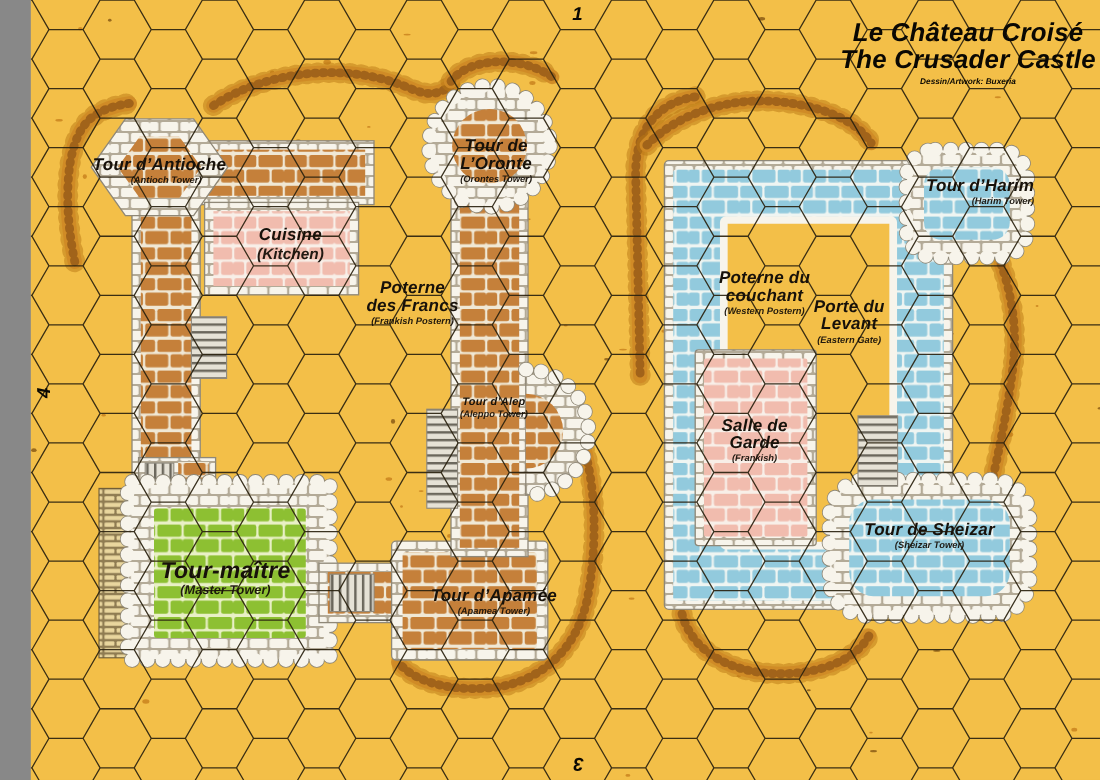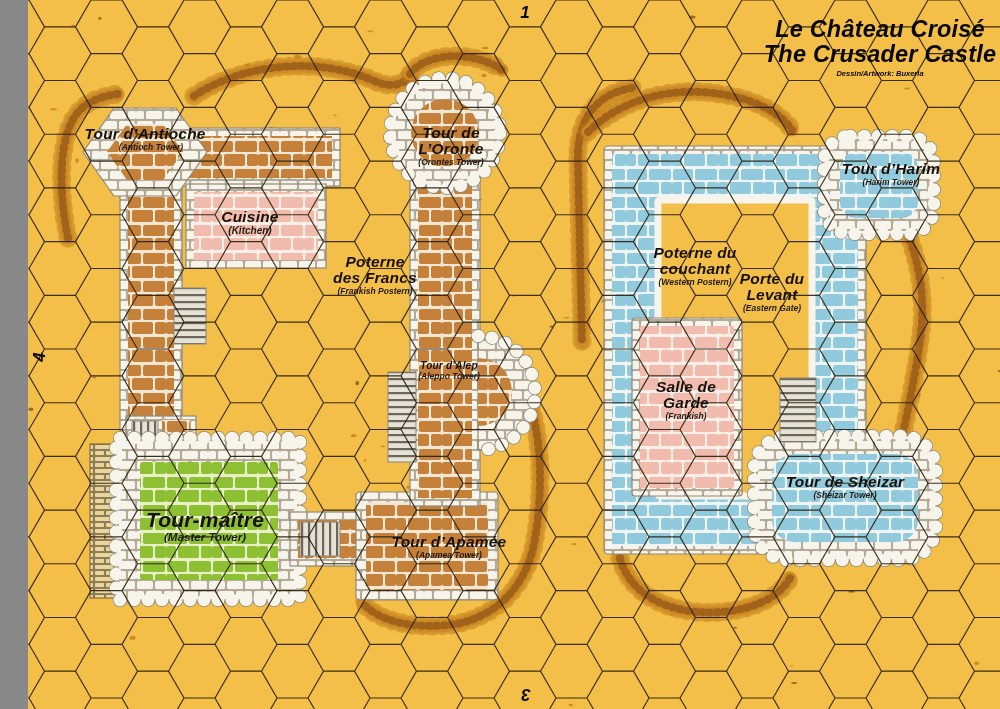--- a/index.html
+++ b/index.html
@@ -279,28 +279,28 @@
     <path id="hexgrid" class="hexgrid" d="M-45.5 -26.846787517317598L-30 -53.693575034635195L1 -53.693575034635195L16.5 -26.846787517317598L1 0L-30 0ZM-45.5 26.846787517317598L-30 0L1 0L16.5 26.846787517317598L1 53.693575034635195L-30 53.693575034635195ZM-45.5 80.5403625519528L-30 53.6935750346352L1 53.6935750346352L16.5 80.5403625519528L1 107.38715006927039L-30 107.38715006927039ZM-45.5 134.23393758658798L-30 107.38715006927039L1 107.38715006927039L16.5 134.23393758658798L1 161.0807251039056L-30 161.0807251039056ZM-45.5 187.9275126212232L-30 161.0807251039056L1 161.0807251039056L16.5 187.9275126212232L1 214.7743001385408L-30 214.7743001385408ZM-45.5 241.6210876558584L-30 214.77430013854078L1 214.77430013854078L16.5 241.6210876558584L1 268.46787517317597L-30 268.46787517317597ZM-45.5 295.31466269049355L-30 268.46787517317597L1 268.46787517317597L16.5 295.31466269049355L1 322.16145020781113L-30 322.16145020781113ZM-45.5 349.00823772512877L-30 322.1614502078112L1 322.1614502078112L16.5 349.00823772512877L1 375.85502524244635L-30 375.85502524244635ZM-45.5 402.7018127597639L-30 375.85502524244635L1 375.85502524244635L16.5 402.7018127597639L1 429.5486002770815L-30 429.5486002770815ZM-45.5 456.39538779439914L-30 429.54860027708156L1 429.54860027708156L16.5 456.39538779439914L1 483.2421753117167L-30 483.2421753117167ZM-45.5 510.08896282903436L-30 483.2421753117168L1 483.2421753117168L16.5 510.08896282903436L1 536.9357503463519L-30 536.9357503463519ZM-45.5 563.7825378636695L-30 536.9357503463519L1 536.9357503463519L16.5 563.7825378636695L1 590.6293253809871L-30 590.6293253809871ZM-45.5 617.4761128983047L-30 590.6293253809871L1 590.6293253809871L16.5 617.4761128983047L1 644.3229004156223L-30 644.3229004156223ZM-45.5 671.16968793294L-30 644.3229004156224L1 644.3229004156224L16.5 671.16968793294L1 698.0164754502575L-30 698.0164754502575ZM-45.5 724.8632629675751L-30 698.0164754502575L1 698.0164754502575L16.5 724.8632629675751L1 751.7100504848927L-30 751.7100504848927ZM-45.5 778.5568380022103L-30 751.7100504848927L1 751.7100504848927L16.5 778.5568380022103L1 805.4036255195278L-30 805.4036255195278ZM1 -53.693575034635195L16.5 -80.5403625519528L47.5 -80.5403625519528L63 -53.693575034635195L47.5 -26.846787517317598L16.5 -26.846787517317598ZM1 0L16.5 -26.846787517317598L47.5 -26.846787517317598L63 0L47.5 26.846787517317598L16.5 26.846787517317598ZM1 53.693575034635195L16.5 26.846787517317598L47.5 26.846787517317598L63 53.693575034635195L47.5 80.5403625519528L16.5 80.5403625519528ZM1 107.38715006927039L16.5 80.5403625519528L47.5 80.5403625519528L63 107.38715006927039L47.5 134.23393758658798L16.5 134.23393758658798ZM1 161.0807251039056L16.5 134.23393758658798L47.5 134.23393758658798L63 161.0807251039056L47.5 187.9275126212232L16.5 187.9275126212232ZM1 214.77430013854078L16.5 187.92751262122317L47.5 187.92751262122317L63 214.77430013854078L47.5 241.6210876558584L16.5 241.6210876558584ZM1 268.46787517317597L16.5 241.62108765585836L47.5 241.62108765585836L63 268.46787517317597L47.5 295.31466269049355L16.5 295.31466269049355ZM1 322.1614502078112L16.5 295.3146626904936L47.5 295.3146626904936L63 322.1614502078112L47.5 349.00823772512877L16.5 349.00823772512877ZM1 375.85502524244635L16.5 349.00823772512877L47.5 349.00823772512877L63 375.85502524244635L47.5 402.7018127597639L16.5 402.7018127597639ZM1 429.54860027708156L16.5 402.701812759764L47.5 402.701812759764L63 429.54860027708156L47.5 456.39538779439914L16.5 456.39538779439914ZM1 483.2421753117168L16.5 456.3953877943992L47.5 456.3953877943992L63 483.2421753117168L47.5 510.08896282903436L16.5 510.08896282903436ZM1 536.9357503463519L16.5 510.08896282903436L47.5 510.08896282903436L63 536.9357503463519L47.5 563.7825378636695L16.5 563.7825378636695ZM1 590.6293253809871L16.5 563.7825378636695L47.5 563.7825378636695L63 590.6293253809871L47.5 617.4761128983047L16.5 617.4761128983047ZM1 644.3229004156224L16.5 617.4761128983048L47.5 617.4761128983048L63 644.3229004156224L47.5 671.16968793294L16.5 671.16968793294ZM1 698.0164754502575L16.5 671.16968793294L47.5 671.16968793294L63 698.0164754502575L47.5 724.8632629675751L16.5 724.8632629675751ZM1 751.7100504848927L16.5 724.8632629675751L47.5 724.8632629675751L63 751.7100504848927L47.5 778.5568380022103L16.5 778.5568380022103ZM47.5 -26.846787517317598L63 -53.693575034635195L94 -53.693575034635195L109.5 -26.846787517317598L94 0L63 0ZM47.5 26.846787517317598L63 0L94 0L109.5 26.846787517317598L94 53.693575034635195L63 53.693575034635195ZM47.5 80.5403625519528L63 53.6935750346352L94 53.6935750346352L109.5 80.5403625519528L94 107.38715006927039L63 107.38715006927039ZM47.5 134.23393758658798L63 107.38715006927039L94 107.38715006927039L109.5 134.23393758658798L94 161.0807251039056L63 161.0807251039056ZM47.5 187.9275126212232L63 161.0807251039056L94 161.0807251039056L109.5 187.9275126212232L94 214.7743001385408L63 214.7743001385408ZM47.5 241.6210876558584L63 214.77430013854078L94 214.77430013854078L109.5 241.6210876558584L94 268.46787517317597L63 268.46787517317597ZM47.5 295.31466269049355L63 268.46787517317597L94 268.46787517317597L109.5 295.31466269049355L94 322.16145020781113L63 322.16145020781113ZM47.5 349.00823772512877L63 322.1614502078112L94 322.1614502078112L109.5 349.00823772512877L94 375.85502524244635L63 375.85502524244635ZM47.5 402.7018127597639L63 375.85502524244635L94 375.85502524244635L109.5 402.7018127597639L94 429.5486002770815L63 429.5486002770815ZM47.5 456.39538779439914L63 429.54860027708156L94 429.54860027708156L109.5 456.39538779439914L94 483.2421753117167L63 483.2421753117167ZM47.5 510.08896282903436L63 483.2421753117168L94 483.2421753117168L109.5 510.08896282903436L94 536.9357503463519L63 536.9357503463519ZM47.5 563.7825378636695L63 536.9357503463519L94 536.9357503463519L109.5 563.7825378636695L94 590.6293253809871L63 590.6293253809871ZM47.5 617.4761128983047L63 590.6293253809871L94 590.6293253809871L109.5 617.4761128983047L94 644.3229004156223L63 644.3229004156223ZM47.5 671.16968793294L63 644.3229004156224L94 644.3229004156224L109.5 671.16968793294L94 698.0164754502575L63 698.0164754502575ZM47.5 724.8632629675751L63 698.0164754502575L94 698.0164754502575L109.5 724.8632629675751L94 751.7100504848927L63 751.7100504848927ZM47.5 778.5568380022103L63 751.7100504848927L94 751.7100504848927L109.5 778.5568380022103L94 805.4036255195278L63 805.4036255195278ZM94 -53.693575034635195L109.5 -80.5403625519528L140.5 -80.5403625519528L156 -53.693575034635195L140.5 -26.846787517317598L109.5 -26.846787517317598ZM94 0L109.5 -26.846787517317598L140.5 -26.846787517317598L156 0L140.5 26.846787517317598L109.5 26.846787517317598ZM94 53.693575034635195L109.5 26.846787517317598L140.5 26.846787517317598L156 53.693575034635195L140.5 80.5403625519528L109.5 80.5403625519528ZM94 107.38715006927039L109.5 80.5403625519528L140.5 80.5403625519528L156 107.38715006927039L140.5 134.23393758658798L109.5 134.23393758658798ZM94 161.0807251039056L109.5 134.23393758658798L140.5 134.23393758658798L156 161.0807251039056L140.5 187.9275126212232L109.5 187.9275126212232ZM94 214.77430013854078L109.5 187.92751262122317L140.5 187.92751262122317L156 214.77430013854078L140.5 241.6210876558584L109.5 241.6210876558584ZM94 268.46787517317597L109.5 241.62108765585836L140.5 241.62108765585836L156 268.46787517317597L140.5 295.31466269049355L109.5 295.31466269049355ZM94 322.1614502078112L109.5 295.3146626904936L140.5 295.3146626904936L156 322.1614502078112L140.5 349.00823772512877L109.5 349.00823772512877ZM94 375.85502524244635L109.5 349.00823772512877L140.5 349.00823772512877L156 375.85502524244635L140.5 402.7018127597639L109.5 402.7018127597639ZM94 429.54860027708156L109.5 402.701812759764L140.5 402.701812759764L156 429.54860027708156L140.5 456.39538779439914L109.5 456.39538779439914ZM94 483.2421753117168L109.5 456.3953877943992L140.5 456.3953877943992L156 483.2421753117168L140.5 510.08896282903436L109.5 510.08896282903436ZM94 536.9357503463519L109.5 510.08896282903436L140.5 510.08896282903436L156 536.9357503463519L140.5 563.7825378636695L109.5 563.7825378636695ZM94 590.6293253809871L109.5 563.7825378636695L140.5 563.7825378636695L156 590.6293253809871L140.5 617.4761128983047L109.5 617.4761128983047ZM94 644.3229004156224L109.5 617.4761128983048L140.5 617.4761128983048L156 644.3229004156224L140.5 671.16968793294L109.5 671.16968793294ZM94 698.0164754502575L109.5 671.16968793294L140.5 671.16968793294L156 698.0164754502575L140.5 724.8632629675751L109.5 724.8632629675751ZM94 751.7100504848927L109.5 724.8632629675751L140.5 724.8632629675751L156 751.7100504848927L140.5 778.5568380022103L109.5 778.5568380022103ZM140.5 -26.846787517317598L156 -53.693575034635195L187 -53.693575034635195L202.5 -26.846787517317598L187 0L156 0ZM140.5 26.846787517317598L156 0L187 0L202.5 26.846787517317598L187 53.693575034635195L156 53.693575034635195ZM140.5 80.5403625519528L156 53.6935750346352L187 53.6935750346352L202.5 80.5403625519528L187 107.38715006927039L156 107.38715006927039ZM140.5 134.23393758658798L156 107.38715006927039L187 107.38715006927039L202.5 134.23393758658798L187 161.0807251039056L156 161.0807251039056ZM140.5 187.9275126212232L156 161.0807251039056L187 161.0807251039056L202.5 187.9275126212232L187 214.7743001385408L156 214.7743001385408ZM140.5 241.6210876558584L156 214.77430013854078L187 214.77430013854078L202.5 241.6210876558584L187 268.46787517317597L156 268.46787517317597ZM140.5 295.31466269049355L156 268.46787517317597L187 268.46787517317597L202.5 295.31466269049355L187 322.16145020781113L156 322.16145020781113ZM140.5 349.00823772512877L156 322.1614502078112L187 322.1614502078112L202.5 349.00823772512877L187 375.85502524244635L156 375.85502524244635ZM140.5 402.7018127597639L156 375.85502524244635L187 375.85502524244635L202.5 402.7018127597639L187 429.5486002770815L156 429.5486002770815ZM140.5 456.39538779439914L156 429.54860027708156L187 429.54860027708156L202.5 456.39538779439914L187 483.2421753117167L156 483.2421753117167ZM140.5 510.08896282903436L156 483.2421753117168L187 483.2421753117168L202.5 510.08896282903436L187 536.9357503463519L156 536.9357503463519ZM140.5 563.7825378636695L156 536.9357503463519L187 536.9357503463519L202.5 563.7825378636695L187 590.6293253809871L156 590.6293253809871ZM140.5 617.4761128983047L156 590.6293253809871L187 590.6293253809871L202.5 617.4761128983047L187 644.3229004156223L156 644.3229004156223ZM140.5 671.16968793294L156 644.3229004156224L187 644.3229004156224L202.5 671.16968793294L187 698.0164754502575L156 698.0164754502575ZM140.5 724.8632629675751L156 698.0164754502575L187 698.0164754502575L202.5 724.8632629675751L187 751.7100504848927L156 751.7100504848927ZM140.5 778.5568380022103L156 751.7100504848927L187 751.7100504848927L202.5 778.5568380022103L187 805.4036255195278L156 805.4036255195278ZM187 -53.693575034635195L202.5 -80.5403625519528L233.5 -80.5403625519528L249 -53.693575034635195L233.5 -26.846787517317598L202.5 -26.846787517317598ZM187 0L202.5 -26.846787517317598L233.5 -26.846787517317598L249 0L233.5 26.846787517317598L202.5 26.846787517317598ZM187 53.693575034635195L202.5 26.846787517317598L233.5 26.846787517317598L249 53.693575034635195L233.5 80.5403625519528L202.5 80.5403625519528ZM187 107.38715006927039L202.5 80.5403625519528L233.5 80.5403625519528L249 107.38715006927039L233.5 134.23393758658798L202.5 134.23393758658798ZM187 161.0807251039056L202.5 134.23393758658798L233.5 134.23393758658798L249 161.0807251039056L233.5 187.9275126212232L202.5 187.9275126212232ZM187 214.77430013854078L202.5 187.92751262122317L233.5 187.92751262122317L249 214.77430013854078L233.5 241.6210876558584L202.5 241.6210876558584ZM187 268.46787517317597L202.5 241.62108765585836L233.5 241.62108765585836L249 268.46787517317597L233.5 295.31466269049355L202.5 295.31466269049355ZM187 322.1614502078112L202.5 295.3146626904936L233.5 295.3146626904936L249 322.1614502078112L233.5 349.00823772512877L202.5 349.00823772512877ZM187 375.85502524244635L202.5 349.00823772512877L233.5 349.00823772512877L249 375.85502524244635L233.5 402.7018127597639L202.5 402.7018127597639ZM187 429.54860027708156L202.5 402.701812759764L233.5 402.701812759764L249 429.54860027708156L233.5 456.39538779439914L202.5 456.39538779439914ZM187 483.2421753117168L202.5 456.3953877943992L233.5 456.3953877943992L249 483.2421753117168L233.5 510.08896282903436L202.5 510.08896282903436ZM187 536.9357503463519L202.5 510.08896282903436L233.5 510.08896282903436L249 536.9357503463519L233.5 563.7825378636695L202.5 563.7825378636695ZM187 590.6293253809871L202.5 563.7825378636695L233.5 563.7825378636695L249 590.6293253809871L233.5 617.4761128983047L202.5 617.4761128983047ZM187 644.3229004156224L202.5 617.4761128983048L233.5 617.4761128983048L249 644.3229004156224L233.5 671.16968793294L202.5 671.16968793294ZM187 698.0164754502575L202.5 671.16968793294L233.5 671.16968793294L249 698.0164754502575L233.5 724.8632629675751L202.5 724.8632629675751ZM187 751.7100504848927L202.5 724.8632629675751L233.5 724.8632629675751L249 751.7100504848927L233.5 778.5568380022103L202.5 778.5568380022103ZM233.5 -26.846787517317598L249 -53.693575034635195L280 -53.693575034635195L295.5 -26.846787517317598L280 0L249 0ZM233.5 26.846787517317598L249 0L280 0L295.5 26.846787517317598L280 53.693575034635195L249 53.693575034635195ZM233.5 80.5403625519528L249 53.6935750346352L280 53.6935750346352L295.5 80.5403625519528L280 107.38715006927039L249 107.38715006927039ZM233.5 134.23393758658798L249 107.38715006927039L280 107.38715006927039L295.5 134.23393758658798L280 161.0807251039056L249 161.0807251039056ZM233.5 187.9275126212232L249 161.0807251039056L280 161.0807251039056L295.5 187.9275126212232L280 214.7743001385408L249 214.7743001385408ZM233.5 241.6210876558584L249 214.77430013854078L280 214.77430013854078L295.5 241.6210876558584L280 268.46787517317597L249 268.46787517317597ZM233.5 295.31466269049355L249 268.46787517317597L280 268.46787517317597L295.5 295.31466269049355L280 322.16145020781113L249 322.16145020781113ZM233.5 349.00823772512877L249 322.1614502078112L280 322.1614502078112L295.5 349.00823772512877L280 375.85502524244635L249 375.85502524244635ZM233.5 402.7018127597639L249 375.85502524244635L280 375.85502524244635L295.5 402.7018127597639L280 429.5486002770815L249 429.5486002770815ZM233.5 456.39538779439914L249 429.54860027708156L280 429.54860027708156L295.5 456.39538779439914L280 483.2421753117167L249 483.2421753117167ZM233.5 510.08896282903436L249 483.2421753117168L280 483.2421753117168L295.5 510.08896282903436L280 536.9357503463519L249 536.9357503463519ZM233.5 563.7825378636695L249 536.9357503463519L280 536.9357503463519L295.5 563.7825378636695L280 590.6293253809871L249 590.6293253809871ZM233.5 617.4761128983047L249 590.6293253809871L280 590.6293253809871L295.5 617.4761128983047L280 644.3229004156223L249 644.3229004156223ZM233.5 671.16968793294L249 644.3229004156224L280 644.3229004156224L295.5 671.16968793294L280 698.0164754502575L249 698.0164754502575ZM233.5 724.8632629675751L249 698.0164754502575L280 698.0164754502575L295.5 724.8632629675751L280 751.7100504848927L249 751.7100504848927ZM233.5 778.5568380022103L249 751.7100504848927L280 751.7100504848927L295.5 778.5568380022103L280 805.4036255195278L249 805.4036255195278ZM280 -53.693575034635195L295.5 -80.5403625519528L326.5 -80.5403625519528L342 -53.693575034635195L326.5 -26.846787517317598L295.5 -26.846787517317598ZM280 0L295.5 -26.846787517317598L326.5 -26.846787517317598L342 0L326.5 26.846787517317598L295.5 26.846787517317598ZM280 53.693575034635195L295.5 26.846787517317598L326.5 26.846787517317598L342 53.693575034635195L326.5 80.5403625519528L295.5 80.5403625519528ZM280 107.38715006927039L295.5 80.5403625519528L326.5 80.5403625519528L342 107.38715006927039L326.5 134.23393758658798L295.5 134.23393758658798ZM280 161.0807251039056L295.5 134.23393758658798L326.5 134.23393758658798L342 161.0807251039056L326.5 187.9275126212232L295.5 187.9275126212232ZM280 214.77430013854078L295.5 187.92751262122317L326.5 187.92751262122317L342 214.77430013854078L326.5 241.6210876558584L295.5 241.6210876558584ZM280 268.46787517317597L295.5 241.62108765585836L326.5 241.62108765585836L342 268.46787517317597L326.5 295.31466269049355L295.5 295.31466269049355ZM280 322.1614502078112L295.5 295.3146626904936L326.5 295.3146626904936L342 322.1614502078112L326.5 349.00823772512877L295.5 349.00823772512877ZM280 375.85502524244635L295.5 349.00823772512877L326.5 349.00823772512877L342 375.85502524244635L326.5 402.7018127597639L295.5 402.7018127597639ZM280 429.54860027708156L295.5 402.701812759764L326.5 402.701812759764L342 429.54860027708156L326.5 456.39538779439914L295.5 456.39538779439914ZM280 483.2421753117168L295.5 456.3953877943992L326.5 456.3953877943992L342 483.2421753117168L326.5 510.08896282903436L295.5 510.08896282903436ZM280 536.9357503463519L295.5 510.08896282903436L326.5 510.08896282903436L342 536.9357503463519L326.5 563.7825378636695L295.5 563.7825378636695ZM280 590.6293253809871L295.5 563.7825378636695L326.5 563.7825378636695L342 590.6293253809871L326.5 617.4761128983047L295.5 617.4761128983047ZM280 644.3229004156224L295.5 617.4761128983048L326.5 617.4761128983048L342 644.3229004156224L326.5 671.16968793294L295.5 671.16968793294ZM280 698.0164754502575L295.5 671.16968793294L326.5 671.16968793294L342 698.0164754502575L326.5 724.8632629675751L295.5 724.8632629675751ZM280 751.7100504848927L295.5 724.8632629675751L326.5 724.8632629675751L342 751.7100504848927L326.5 778.5568380022103L295.5 778.5568380022103ZM326.5 -26.846787517317598L342 -53.693575034635195L373 -53.693575034635195L388.5 -26.846787517317598L373 0L342 0ZM326.5 26.846787517317598L342 0L373 0L388.5 26.846787517317598L373 53.693575034635195L342 53.693575034635195ZM326.5 80.5403625519528L342 53.6935750346352L373 53.6935750346352L388.5 80.5403625519528L373 107.38715006927039L342 107.38715006927039ZM326.5 134.23393758658798L342 107.38715006927039L373 107.38715006927039L388.5 134.23393758658798L373 161.0807251039056L342 161.0807251039056ZM326.5 187.9275126212232L342 161.0807251039056L373 161.0807251039056L388.5 187.9275126212232L373 214.7743001385408L342 214.7743001385408ZM326.5 241.6210876558584L342 214.77430013854078L373 214.77430013854078L388.5 241.6210876558584L373 268.46787517317597L342 268.46787517317597ZM326.5 295.31466269049355L342 268.46787517317597L373 268.46787517317597L388.5 295.31466269049355L373 322.16145020781113L342 322.16145020781113ZM326.5 349.00823772512877L342 322.1614502078112L373 322.1614502078112L388.5 349.00823772512877L373 375.85502524244635L342 375.85502524244635ZM326.5 402.7018127597639L342 375.85502524244635L373 375.85502524244635L388.5 402.7018127597639L373 429.5486002770815L342 429.5486002770815ZM326.5 456.39538779439914L342 429.54860027708156L373 429.54860027708156L388.5 456.39538779439914L373 483.2421753117167L342 483.2421753117167ZM326.5 510.08896282903436L342 483.2421753117168L373 483.2421753117168L388.5 510.08896282903436L373 536.9357503463519L342 536.9357503463519ZM326.5 563.7825378636695L342 536.9357503463519L373 536.9357503463519L388.5 563.7825378636695L373 590.6293253809871L342 590.6293253809871ZM326.5 617.4761128983047L342 590.6293253809871L373 590.6293253809871L388.5 617.4761128983047L373 644.3229004156223L342 644.3229004156223ZM326.5 671.16968793294L342 644.3229004156224L373 644.3229004156224L388.5 671.16968793294L373 698.0164754502575L342 698.0164754502575ZM326.5 724.8632629675751L342 698.0164754502575L373 698.0164754502575L388.5 724.8632629675751L373 751.7100504848927L342 751.7100504848927ZM326.5 778.5568380022103L342 751.7100504848927L373 751.7100504848927L388.5 778.5568380022103L373 805.4036255195278L342 805.4036255195278ZM373 -53.693575034635195L388.5 -80.5403625519528L419.5 -80.5403625519528L435 -53.693575034635195L419.5 -26.846787517317598L388.5 -26.846787517317598ZM373 0L388.5 -26.846787517317598L419.5 -26.846787517317598L435 0L419.5 26.846787517317598L388.5 26.846787517317598ZM373 53.693575034635195L388.5 26.846787517317598L419.5 26.846787517317598L435 53.693575034635195L419.5 80.5403625519528L388.5 80.5403625519528ZM373 107.38715006927039L388.5 80.5403625519528L419.5 80.5403625519528L435 107.38715006927039L419.5 134.23393758658798L388.5 134.23393758658798ZM373 161.0807251039056L388.5 134.23393758658798L419.5 134.23393758658798L435 161.0807251039056L419.5 187.9275126212232L388.5 187.9275126212232ZM373 214.77430013854078L388.5 187.92751262122317L419.5 187.92751262122317L435 214.77430013854078L419.5 241.6210876558584L388.5 241.6210876558584ZM373 268.46787517317597L388.5 241.62108765585836L419.5 241.62108765585836L435 268.46787517317597L419.5 295.31466269049355L388.5 295.31466269049355ZM373 322.1614502078112L388.5 295.3146626904936L419.5 295.3146626904936L435 322.1614502078112L419.5 349.00823772512877L388.5 349.00823772512877ZM373 375.85502524244635L388.5 349.00823772512877L419.5 349.00823772512877L435 375.85502524244635L419.5 402.7018127597639L388.5 402.7018127597639ZM373 429.54860027708156L388.5 402.701812759764L419.5 402.701812759764L435 429.54860027708156L419.5 456.39538779439914L388.5 456.39538779439914ZM373 483.2421753117168L388.5 456.3953877943992L419.5 456.3953877943992L435 483.2421753117168L419.5 510.08896282903436L388.5 510.08896282903436ZM373 536.9357503463519L388.5 510.08896282903436L419.5 510.08896282903436L435 536.9357503463519L419.5 563.7825378636695L388.5 563.7825378636695ZM373 590.6293253809871L388.5 563.7825378636695L419.5 563.7825378636695L435 590.6293253809871L419.5 617.4761128983047L388.5 617.4761128983047ZM373 644.3229004156224L388.5 617.4761128983048L419.5 617.4761128983048L435 644.3229004156224L419.5 671.16968793294L388.5 671.16968793294ZM373 698.0164754502575L388.5 671.16968793294L419.5 671.16968793294L435 698.0164754502575L419.5 724.8632629675751L388.5 724.8632629675751ZM373 751.7100504848927L388.5 724.8632629675751L419.5 724.8632629675751L435 751.7100504848927L419.5 778.5568380022103L388.5 778.5568380022103ZM419.5 -26.846787517317598L435 -53.693575034635195L466 -53.693575034635195L481.5 -26.846787517317598L466 0L435 0ZM419.5 26.846787517317598L435 0L466 0L481.5 26.846787517317598L466 53.693575034635195L435 53.693575034635195ZM419.5 80.5403625519528L435 53.6935750346352L466 53.6935750346352L481.5 80.5403625519528L466 107.38715006927039L435 107.38715006927039ZM419.5 134.23393758658798L435 107.38715006927039L466 107.38715006927039L481.5 134.23393758658798L466 161.0807251039056L435 161.0807251039056ZM419.5 187.9275126212232L435 161.0807251039056L466 161.0807251039056L481.5 187.9275126212232L466 214.7743001385408L435 214.7743001385408ZM419.5 241.6210876558584L435 214.77430013854078L466 214.77430013854078L481.5 241.6210876558584L466 268.46787517317597L435 268.46787517317597ZM419.5 295.31466269049355L435 268.46787517317597L466 268.46787517317597L481.5 295.31466269049355L466 322.16145020781113L435 322.16145020781113ZM419.5 349.00823772512877L435 322.1614502078112L466 322.1614502078112L481.5 349.00823772512877L466 375.85502524244635L435 375.85502524244635ZM419.5 402.7018127597639L435 375.85502524244635L466 375.85502524244635L481.5 402.7018127597639L466 429.5486002770815L435 429.5486002770815ZM419.5 456.39538779439914L435 429.54860027708156L466 429.54860027708156L481.5 456.39538779439914L466 483.2421753117167L435 483.2421753117167ZM419.5 510.08896282903436L435 483.2421753117168L466 483.2421753117168L481.5 510.08896282903436L466 536.9357503463519L435 536.9357503463519ZM419.5 563.7825378636695L435 536.9357503463519L466 536.9357503463519L481.5 563.7825378636695L466 590.6293253809871L435 590.6293253809871ZM419.5 617.4761128983047L435 590.6293253809871L466 590.6293253809871L481.5 617.4761128983047L466 644.3229004156223L435 644.3229004156223ZM419.5 671.16968793294L435 644.3229004156224L466 644.3229004156224L481.5 671.16968793294L466 698.0164754502575L435 698.0164754502575ZM419.5 724.8632629675751L435 698.0164754502575L466 698.0164754502575L481.5 724.8632629675751L466 751.7100504848927L435 751.7100504848927ZM419.5 778.5568380022103L435 751.7100504848927L466 751.7100504848927L481.5 778.5568380022103L466 805.4036255195278L435 805.4036255195278ZM466 -53.693575034635195L481.5 -80.5403625519528L512.5 -80.5403625519528L528 -53.693575034635195L512.5 -26.846787517317598L481.5 -26.846787517317598ZM466 0L481.5 -26.846787517317598L512.5 -26.846787517317598L528 0L512.5 26.846787517317598L481.5 26.846787517317598ZM466 53.693575034635195L481.5 26.846787517317598L512.5 26.846787517317598L528 53.693575034635195L512.5 80.5403625519528L481.5 80.5403625519528ZM466 107.38715006927039L481.5 80.5403625519528L512.5 80.5403625519528L528 107.38715006927039L512.5 134.23393758658798L481.5 134.23393758658798ZM466 161.0807251039056L481.5 134.23393758658798L512.5 134.23393758658798L528 161.0807251039056L512.5 187.9275126212232L481.5 187.9275126212232ZM466 214.77430013854078L481.5 187.92751262122317L512.5 187.92751262122317L528 214.77430013854078L512.5 241.6210876558584L481.5 241.6210876558584ZM466 268.46787517317597L481.5 241.62108765585836L512.5 241.62108765585836L528 268.46787517317597L512.5 295.31466269049355L481.5 295.31466269049355ZM466 322.1614502078112L481.5 295.3146626904936L512.5 295.3146626904936L528 322.1614502078112L512.5 349.00823772512877L481.5 349.00823772512877ZM466 375.85502524244635L481.5 349.00823772512877L512.5 349.00823772512877L528 375.85502524244635L512.5 402.7018127597639L481.5 402.7018127597639ZM466 429.54860027708156L481.5 402.701812759764L512.5 402.701812759764L528 429.54860027708156L512.5 456.39538779439914L481.5 456.39538779439914ZM466 483.2421753117168L481.5 456.3953877943992L512.5 456.3953877943992L528 483.2421753117168L512.5 510.08896282903436L481.5 510.08896282903436ZM466 536.9357503463519L481.5 510.08896282903436L512.5 510.08896282903436L528 536.9357503463519L512.5 563.7825378636695L481.5 563.7825378636695ZM466 590.6293253809871L481.5 563.7825378636695L512.5 563.7825378636695L528 590.6293253809871L512.5 617.4761128983047L481.5 617.4761128983047ZM466 644.3229004156224L481.5 617.4761128983048L512.5 617.4761128983048L528 644.3229004156224L512.5 671.16968793294L481.5 671.16968793294ZM466 698.0164754502575L481.5 671.16968793294L512.5 671.16968793294L528 698.0164754502575L512.5 724.8632629675751L481.5 724.8632629675751ZM466 751.7100504848927L481.5 724.8632629675751L512.5 724.8632629675751L528 751.7100504848927L512.5 778.5568380022103L481.5 778.5568380022103ZM512.5 -26.846787517317598L528 -53.693575034635195L559 -53.693575034635195L574.5 -26.846787517317598L559 0L528 0ZM512.5 26.846787517317598L528 0L559 0L574.5 26.846787517317598L559 53.693575034635195L528 53.693575034635195ZM512.5 80.5403625519528L528 53.6935750346352L559 53.6935750346352L574.5 80.5403625519528L559 107.38715006927039L528 107.38715006927039ZM512.5 134.23393758658798L528 107.38715006927039L559 107.38715006927039L574.5 134.23393758658798L559 161.0807251039056L528 161.0807251039056ZM512.5 187.9275126212232L528 161.0807251039056L559 161.0807251039056L574.5 187.9275126212232L559 214.7743001385408L528 214.7743001385408ZM512.5 241.6210876558584L528 214.77430013854078L559 214.77430013854078L574.5 241.6210876558584L559 268.46787517317597L528 268.46787517317597ZM512.5 295.31466269049355L528 268.46787517317597L559 268.46787517317597L574.5 295.31466269049355L559 322.16145020781113L528 322.16145020781113ZM512.5 349.00823772512877L528 322.1614502078112L559 322.1614502078112L574.5 349.00823772512877L559 375.85502524244635L528 375.85502524244635ZM512.5 402.7018127597639L528 375.85502524244635L559 375.85502524244635L574.5 402.7018127597639L559 429.5486002770815L528 429.5486002770815ZM512.5 456.39538779439914L528 429.54860027708156L559 429.54860027708156L574.5 456.39538779439914L559 483.2421753117167L528 483.2421753117167ZM512.5 510.08896282903436L528 483.2421753117168L559 483.2421753117168L574.5 510.08896282903436L559 536.9357503463519L528 536.9357503463519ZM512.5 563.7825378636695L528 536.9357503463519L559 536.9357503463519L574.5 563.7825378636695L559 590.6293253809871L528 590.6293253809871ZM512.5 617.4761128983047L528 590.6293253809871L559 590.6293253809871L574.5 617.4761128983047L559 644.3229004156223L528 644.3229004156223ZM512.5 671.16968793294L528 644.3229004156224L559 644.3229004156224L574.5 671.16968793294L559 698.0164754502575L528 698.0164754502575ZM512.5 724.8632629675751L528 698.0164754502575L559 698.0164754502575L574.5 724.8632629675751L559 751.7100504848927L528 751.7100504848927ZM512.5 778.5568380022103L528 751.7100504848927L559 751.7100504848927L574.5 778.5568380022103L559 805.4036255195278L528 805.4036255195278ZM559 -53.693575034635195L574.5 -80.5403625519528L605.5 -80.5403625519528L621 -53.693575034635195L605.5 -26.846787517317598L574.5 -26.846787517317598ZM559 0L574.5 -26.846787517317598L605.5 -26.846787517317598L621 0L605.5 26.846787517317598L574.5 26.846787517317598ZM559 53.693575034635195L574.5 26.846787517317598L605.5 26.846787517317598L621 53.693575034635195L605.5 80.5403625519528L574.5 80.5403625519528ZM559 107.38715006927039L574.5 80.5403625519528L605.5 80.5403625519528L621 107.38715006927039L605.5 134.23393758658798L574.5 134.23393758658798ZM559 161.0807251039056L574.5 134.23393758658798L605.5 134.23393758658798L621 161.0807251039056L605.5 187.9275126212232L574.5 187.9275126212232ZM559 214.77430013854078L574.5 187.92751262122317L605.5 187.92751262122317L621 214.77430013854078L605.5 241.6210876558584L574.5 241.6210876558584ZM559 268.46787517317597L574.5 241.62108765585836L605.5 241.62108765585836L621 268.46787517317597L605.5 295.31466269049355L574.5 295.31466269049355ZM559 322.1614502078112L574.5 295.3146626904936L605.5 295.3146626904936L621 322.1614502078112L605.5 349.00823772512877L574.5 349.00823772512877ZM559 375.85502524244635L574.5 349.00823772512877L605.5 349.00823772512877L621 375.85502524244635L605.5 402.7018127597639L574.5 402.7018127597639ZM559 429.54860027708156L574.5 402.701812759764L605.5 402.701812759764L621 429.54860027708156L605.5 456.39538779439914L574.5 456.39538779439914ZM559 483.2421753117168L574.5 456.3953877943992L605.5 456.3953877943992L621 483.2421753117168L605.5 510.08896282903436L574.5 510.08896282903436ZM559 536.9357503463519L574.5 510.08896282903436L605.5 510.08896282903436L621 536.9357503463519L605.5 563.7825378636695L574.5 563.7825378636695ZM559 590.6293253809871L574.5 563.7825378636695L605.5 563.7825378636695L621 590.6293253809871L605.5 617.4761128983047L574.5 617.4761128983047ZM559 644.3229004156224L574.5 617.4761128983048L605.5 617.4761128983048L621 644.3229004156224L605.5 671.16968793294L574.5 671.16968793294ZM559 698.0164754502575L574.5 671.16968793294L605.5 671.16968793294L621 698.0164754502575L605.5 724.8632629675751L574.5 724.8632629675751ZM559 751.7100504848927L574.5 724.8632629675751L605.5 724.8632629675751L621 751.7100504848927L605.5 778.5568380022103L574.5 778.5568380022103ZM605.5 -26.846787517317598L621 -53.693575034635195L652 -53.693575034635195L667.5 -26.846787517317598L652 0L621 0ZM605.5 26.846787517317598L621 0L652 0L667.5 26.846787517317598L652 53.693575034635195L621 53.693575034635195ZM605.5 80.5403625519528L621 53.6935750346352L652 53.6935750346352L667.5 80.5403625519528L652 107.38715006927039L621 107.38715006927039ZM605.5 134.23393758658798L621 107.38715006927039L652 107.38715006927039L667.5 134.23393758658798L652 161.0807251039056L621 161.0807251039056ZM605.5 187.9275126212232L621 161.0807251039056L652 161.0807251039056L667.5 187.9275126212232L652 214.7743001385408L621 214.7743001385408ZM605.5 241.6210876558584L621 214.77430013854078L652 214.77430013854078L667.5 241.6210876558584L652 268.46787517317597L621 268.46787517317597ZM605.5 295.31466269049355L621 268.46787517317597L652 268.46787517317597L667.5 295.31466269049355L652 322.16145020781113L621 322.16145020781113ZM605.5 349.00823772512877L621 322.1614502078112L652 322.1614502078112L667.5 349.00823772512877L652 375.85502524244635L621 375.85502524244635ZM605.5 402.7018127597639L621 375.85502524244635L652 375.85502524244635L667.5 402.7018127597639L652 429.5486002770815L621 429.5486002770815ZM605.5 456.39538779439914L621 429.54860027708156L652 429.54860027708156L667.5 456.39538779439914L652 483.2421753117167L621 483.2421753117167ZM605.5 510.08896282903436L621 483.2421753117168L652 483.2421753117168L667.5 510.08896282903436L652 536.9357503463519L621 536.9357503463519ZM605.5 563.7825378636695L621 536.9357503463519L652 536.9357503463519L667.5 563.7825378636695L652 590.6293253809871L621 590.6293253809871ZM605.5 617.4761128983047L621 590.6293253809871L652 590.6293253809871L667.5 617.4761128983047L652 644.3229004156223L621 644.3229004156223ZM605.5 671.16968793294L621 644.3229004156224L652 644.3229004156224L667.5 671.16968793294L652 698.0164754502575L621 698.0164754502575ZM605.5 724.8632629675751L621 698.0164754502575L652 698.0164754502575L667.5 724.8632629675751L652 751.7100504848927L621 751.7100504848927ZM605.5 778.5568380022103L621 751.7100504848927L652 751.7100504848927L667.5 778.5568380022103L652 805.4036255195278L621 805.4036255195278ZM652 -53.693575034635195L667.5 -80.5403625519528L698.5 -80.5403625519528L714 -53.693575034635195L698.5 -26.846787517317598L667.5 -26.846787517317598ZM652 0L667.5 -26.846787517317598L698.5 -26.846787517317598L714 0L698.5 26.846787517317598L667.5 26.846787517317598ZM652 53.693575034635195L667.5 26.846787517317598L698.5 26.846787517317598L714 53.693575034635195L698.5 80.5403625519528L667.5 80.5403625519528ZM652 107.38715006927039L667.5 80.5403625519528L698.5 80.5403625519528L714 107.38715006927039L698.5 134.23393758658798L667.5 134.23393758658798ZM652 161.0807251039056L667.5 134.23393758658798L698.5 134.23393758658798L714 161.0807251039056L698.5 187.9275126212232L667.5 187.9275126212232ZM652 214.77430013854078L667.5 187.92751262122317L698.5 187.92751262122317L714 214.77430013854078L698.5 241.6210876558584L667.5 241.6210876558584ZM652 268.46787517317597L667.5 241.62108765585836L698.5 241.62108765585836L714 268.46787517317597L698.5 295.31466269049355L667.5 295.31466269049355ZM652 322.1614502078112L667.5 295.3146626904936L698.5 295.3146626904936L714 322.1614502078112L698.5 349.00823772512877L667.5 349.00823772512877ZM652 375.85502524244635L667.5 349.00823772512877L698.5 349.00823772512877L714 375.85502524244635L698.5 402.7018127597639L667.5 402.7018127597639ZM652 429.54860027708156L667.5 402.701812759764L698.5 402.701812759764L714 429.54860027708156L698.5 456.39538779439914L667.5 456.39538779439914ZM652 483.2421753117168L667.5 456.3953877943992L698.5 456.3953877943992L714 483.2421753117168L698.5 510.08896282903436L667.5 510.08896282903436ZM652 536.9357503463519L667.5 510.08896282903436L698.5 510.08896282903436L714 536.9357503463519L698.5 563.7825378636695L667.5 563.7825378636695ZM652 590.6293253809871L667.5 563.7825378636695L698.5 563.7825378636695L714 590.6293253809871L698.5 617.4761128983047L667.5 617.4761128983047ZM652 644.3229004156224L667.5 617.4761128983048L698.5 617.4761128983048L714 644.3229004156224L698.5 671.16968793294L667.5 671.16968793294ZM652 698.0164754502575L667.5 671.16968793294L698.5 671.16968793294L714 698.0164754502575L698.5 724.8632629675751L667.5 724.8632629675751ZM652 751.7100504848927L667.5 724.8632629675751L698.5 724.8632629675751L714 751.7100504848927L698.5 778.5568380022103L667.5 778.5568380022103ZM698.5 -26.846787517317598L714 -53.693575034635195L745 -53.693575034635195L760.5 -26.846787517317598L745 0L714 0ZM698.5 26.846787517317598L714 0L745 0L760.5 26.846787517317598L745 53.693575034635195L714 53.693575034635195ZM698.5 80.5403625519528L714 53.6935750346352L745 53.6935750346352L760.5 80.5403625519528L745 107.38715006927039L714 107.38715006927039ZM698.5 134.23393758658798L714 107.38715006927039L745 107.38715006927039L760.5 134.23393758658798L745 161.0807251039056L714 161.0807251039056ZM698.5 187.9275126212232L714 161.0807251039056L745 161.0807251039056L760.5 187.9275126212232L745 214.7743001385408L714 214.7743001385408ZM698.5 241.6210876558584L714 214.77430013854078L745 214.77430013854078L760.5 241.6210876558584L745 268.46787517317597L714 268.46787517317597ZM698.5 295.31466269049355L714 268.46787517317597L745 268.46787517317597L760.5 295.31466269049355L745 322.16145020781113L714 322.16145020781113ZM698.5 349.00823772512877L714 322.1614502078112L745 322.1614502078112L760.5 349.00823772512877L745 375.85502524244635L714 375.85502524244635ZM698.5 402.7018127597639L714 375.85502524244635L745 375.85502524244635L760.5 402.7018127597639L745 429.5486002770815L714 429.5486002770815ZM698.5 456.39538779439914L714 429.54860027708156L745 429.54860027708156L760.5 456.39538779439914L745 483.2421753117167L714 483.2421753117167ZM698.5 510.08896282903436L714 483.2421753117168L745 483.2421753117168L760.5 510.08896282903436L745 536.9357503463519L714 536.9357503463519ZM698.5 563.7825378636695L714 536.9357503463519L745 536.9357503463519L760.5 563.7825378636695L745 590.6293253809871L714 590.6293253809871ZM698.5 617.4761128983047L714 590.6293253809871L745 590.6293253809871L760.5 617.4761128983047L745 644.3229004156223L714 644.3229004156223ZM698.5 671.16968793294L714 644.3229004156224L745 644.3229004156224L760.5 671.16968793294L745 698.0164754502575L714 698.0164754502575ZM698.5 724.8632629675751L714 698.0164754502575L745 698.0164754502575L760.5 724.8632629675751L745 751.7100504848927L714 751.7100504848927ZM698.5 778.5568380022103L714 751.7100504848927L745 751.7100504848927L760.5 778.5568380022103L745 805.4036255195278L714 805.4036255195278ZM745 -53.693575034635195L760.5 -80.5403625519528L791.5 -80.5403625519528L807 -53.693575034635195L791.5 -26.846787517317598L760.5 -26.846787517317598ZM745 0L760.5 -26.846787517317598L791.5 -26.846787517317598L807 0L791.5 26.846787517317598L760.5 26.846787517317598ZM745 53.693575034635195L760.5 26.846787517317598L791.5 26.846787517317598L807 53.693575034635195L791.5 80.5403625519528L760.5 80.5403625519528ZM745 107.38715006927039L760.5 80.5403625519528L791.5 80.5403625519528L807 107.38715006927039L791.5 134.23393758658798L760.5 134.23393758658798ZM745 161.0807251039056L760.5 134.23393758658798L791.5 134.23393758658798L807 161.0807251039056L791.5 187.9275126212232L760.5 187.9275126212232ZM745 214.77430013854078L760.5 187.92751262122317L791.5 187.92751262122317L807 214.77430013854078L791.5 241.6210876558584L760.5 241.6210876558584ZM745 268.46787517317597L760.5 241.62108765585836L791.5 241.62108765585836L807 268.46787517317597L791.5 295.31466269049355L760.5 295.31466269049355ZM745 322.1614502078112L760.5 295.3146626904936L791.5 295.3146626904936L807 322.1614502078112L791.5 349.00823772512877L760.5 349.00823772512877ZM745 375.85502524244635L760.5 349.00823772512877L791.5 349.00823772512877L807 375.85502524244635L791.5 402.7018127597639L760.5 402.7018127597639ZM745 429.54860027708156L760.5 402.701812759764L791.5 402.701812759764L807 429.54860027708156L791.5 456.39538779439914L760.5 456.39538779439914ZM745 483.2421753117168L760.5 456.3953877943992L791.5 456.3953877943992L807 483.2421753117168L791.5 510.08896282903436L760.5 510.08896282903436ZM745 536.9357503463519L760.5 510.08896282903436L791.5 510.08896282903436L807 536.9357503463519L791.5 563.7825378636695L760.5 563.7825378636695ZM745 590.6293253809871L760.5 563.7825378636695L791.5 563.7825378636695L807 590.6293253809871L791.5 617.4761128983047L760.5 617.4761128983047ZM745 644.3229004156224L760.5 617.4761128983048L791.5 617.4761128983048L807 644.3229004156224L791.5 671.16968793294L760.5 671.16968793294ZM745 698.0164754502575L760.5 671.16968793294L791.5 671.16968793294L807 698.0164754502575L791.5 724.8632629675751L760.5 724.8632629675751ZM745 751.7100504848927L760.5 724.8632629675751L791.5 724.8632629675751L807 751.7100504848927L791.5 778.5568380022103L760.5 778.5568380022103ZM791.5 -26.846787517317598L807 -53.693575034635195L838 -53.693575034635195L853.5 -26.846787517317598L838 0L807 0ZM791.5 26.846787517317598L807 0L838 0L853.5 26.846787517317598L838 53.693575034635195L807 53.693575034635195ZM791.5 80.5403625519528L807 53.6935750346352L838 53.6935750346352L853.5 80.5403625519528L838 107.38715006927039L807 107.38715006927039ZM791.5 134.23393758658798L807 107.38715006927039L838 107.38715006927039L853.5 134.23393758658798L838 161.0807251039056L807 161.0807251039056ZM791.5 187.9275126212232L807 161.0807251039056L838 161.0807251039056L853.5 187.9275126212232L838 214.7743001385408L807 214.7743001385408ZM791.5 241.6210876558584L807 214.77430013854078L838 214.77430013854078L853.5 241.6210876558584L838 268.46787517317597L807 268.46787517317597ZM791.5 295.31466269049355L807 268.46787517317597L838 268.46787517317597L853.5 295.31466269049355L838 322.16145020781113L807 322.16145020781113ZM791.5 349.00823772512877L807 322.1614502078112L838 322.1614502078112L853.5 349.00823772512877L838 375.85502524244635L807 375.85502524244635ZM791.5 402.7018127597639L807 375.85502524244635L838 375.85502524244635L853.5 402.7018127597639L838 429.5486002770815L807 429.5486002770815ZM791.5 456.39538779439914L807 429.54860027708156L838 429.54860027708156L853.5 456.39538779439914L838 483.2421753117167L807 483.2421753117167ZM791.5 510.08896282903436L807 483.2421753117168L838 483.2421753117168L853.5 510.08896282903436L838 536.9357503463519L807 536.9357503463519ZM791.5 563.7825378636695L807 536.9357503463519L838 536.9357503463519L853.5 563.7825378636695L838 590.6293253809871L807 590.6293253809871ZM791.5 617.4761128983047L807 590.6293253809871L838 590.6293253809871L853.5 617.4761128983047L838 644.3229004156223L807 644.3229004156223ZM791.5 671.16968793294L807 644.3229004156224L838 644.3229004156224L853.5 671.16968793294L838 698.0164754502575L807 698.0164754502575ZM791.5 724.8632629675751L807 698.0164754502575L838 698.0164754502575L853.5 724.8632629675751L838 751.7100504848927L807 751.7100504848927ZM791.5 778.5568380022103L807 751.7100504848927L838 751.7100504848927L853.5 778.5568380022103L838 805.4036255195278L807 805.4036255195278ZM838 -53.693575034635195L853.5 -80.5403625519528L884.5 -80.5403625519528L900 -53.693575034635195L884.5 -26.846787517317598L853.5 -26.846787517317598ZM838 0L853.5 -26.846787517317598L884.5 -26.846787517317598L900 0L884.5 26.846787517317598L853.5 26.846787517317598ZM838 53.693575034635195L853.5 26.846787517317598L884.5 26.846787517317598L900 53.693575034635195L884.5 80.5403625519528L853.5 80.5403625519528ZM838 107.38715006927039L853.5 80.5403625519528L884.5 80.5403625519528L900 107.38715006927039L884.5 134.23393758658798L853.5 134.23393758658798ZM838 161.0807251039056L853.5 134.23393758658798L884.5 134.23393758658798L900 161.0807251039056L884.5 187.9275126212232L853.5 187.9275126212232ZM838 214.77430013854078L853.5 187.92751262122317L884.5 187.92751262122317L900 214.77430013854078L884.5 241.6210876558584L853.5 241.6210876558584ZM838 268.46787517317597L853.5 241.62108765585836L884.5 241.62108765585836L900 268.46787517317597L884.5 295.31466269049355L853.5 295.31466269049355ZM838 322.1614502078112L853.5 295.3146626904936L884.5 295.3146626904936L900 322.1614502078112L884.5 349.00823772512877L853.5 349.00823772512877ZM838 375.85502524244635L853.5 349.00823772512877L884.5 349.00823772512877L900 375.85502524244635L884.5 402.7018127597639L853.5 402.7018127597639ZM838 429.54860027708156L853.5 402.701812759764L884.5 402.701812759764L900 429.54860027708156L884.5 456.39538779439914L853.5 456.39538779439914ZM838 483.2421753117168L853.5 456.3953877943992L884.5 456.3953877943992L900 483.2421753117168L884.5 510.08896282903436L853.5 510.08896282903436ZM838 536.9357503463519L853.5 510.08896282903436L884.5 510.08896282903436L900 536.9357503463519L884.5 563.7825378636695L853.5 563.7825378636695ZM838 590.6293253809871L853.5 563.7825378636695L884.5 563.7825378636695L900 590.6293253809871L884.5 617.4761128983047L853.5 617.4761128983047ZM838 644.3229004156224L853.5 617.4761128983048L884.5 617.4761128983048L900 644.3229004156224L884.5 671.16968793294L853.5 671.16968793294ZM838 698.0164754502575L853.5 671.16968793294L884.5 671.16968793294L900 698.0164754502575L884.5 724.8632629675751L853.5 724.8632629675751ZM838 751.7100504848927L853.5 724.8632629675751L884.5 724.8632629675751L900 751.7100504848927L884.5 778.5568380022103L853.5 778.5568380022103ZM884.5 -26.846787517317598L900 -53.693575034635195L931 -53.693575034635195L946.5 -26.846787517317598L931 0L900 0ZM884.5 26.846787517317598L900 0L931 0L946.5 26.846787517317598L931 53.693575034635195L900 53.693575034635195ZM884.5 80.5403625519528L900 53.6935750346352L931 53.6935750346352L946.5 80.5403625519528L931 107.38715006927039L900 107.38715006927039ZM884.5 134.23393758658798L900 107.38715006927039L931 107.38715006927039L946.5 134.23393758658798L931 161.0807251039056L900 161.0807251039056ZM884.5 187.9275126212232L900 161.0807251039056L931 161.0807251039056L946.5 187.9275126212232L931 214.7743001385408L900 214.7743001385408ZM884.5 241.6210876558584L900 214.77430013854078L931 214.77430013854078L946.5 241.6210876558584L931 268.46787517317597L900 268.46787517317597ZM884.5 295.31466269049355L900 268.46787517317597L931 268.46787517317597L946.5 295.31466269049355L931 322.16145020781113L900 322.16145020781113ZM884.5 349.00823772512877L900 322.1614502078112L931 322.1614502078112L946.5 349.00823772512877L931 375.85502524244635L900 375.85502524244635ZM884.5 402.7018127597639L900 375.85502524244635L931 375.85502524244635L946.5 402.7018127597639L931 429.5486002770815L900 429.5486002770815ZM884.5 456.39538779439914L900 429.54860027708156L931 429.54860027708156L946.5 456.39538779439914L931 483.2421753117167L900 483.2421753117167ZM884.5 510.08896282903436L900 483.2421753117168L931 483.2421753117168L946.5 510.08896282903436L931 536.9357503463519L900 536.9357503463519ZM884.5 563.7825378636695L900 536.9357503463519L931 536.9357503463519L946.5 563.7825378636695L931 590.6293253809871L900 590.6293253809871ZM884.5 617.4761128983047L900 590.6293253809871L931 590.6293253809871L946.5 617.4761128983047L931 644.3229004156223L900 644.3229004156223ZM884.5 671.16968793294L900 644.3229004156224L931 644.3229004156224L946.5 671.16968793294L931 698.0164754502575L900 698.0164754502575ZM884.5 724.8632629675751L900 698.0164754502575L931 698.0164754502575L946.5 724.8632629675751L931 751.7100504848927L900 751.7100504848927ZM884.5 778.5568380022103L900 751.7100504848927L931 751.7100504848927L946.5 778.5568380022103L931 805.4036255195278L900 805.4036255195278ZM931 -53.693575034635195L946.5 -80.5403625519528L977.5 -80.5403625519528L993 -53.693575034635195L977.5 -26.846787517317598L946.5 -26.846787517317598ZM931 0L946.5 -26.846787517317598L977.5 -26.846787517317598L993 0L977.5 26.846787517317598L946.5 26.846787517317598ZM931 53.693575034635195L946.5 26.846787517317598L977.5 26.846787517317598L993 53.693575034635195L977.5 80.5403625519528L946.5 80.5403625519528ZM931 107.38715006927039L946.5 80.5403625519528L977.5 80.5403625519528L993 107.38715006927039L977.5 134.23393758658798L946.5 134.23393758658798ZM931 161.0807251039056L946.5 134.23393758658798L977.5 134.23393758658798L993 161.0807251039056L977.5 187.9275126212232L946.5 187.9275126212232ZM931 214.77430013854078L946.5 187.92751262122317L977.5 187.92751262122317L993 214.77430013854078L977.5 241.6210876558584L946.5 241.6210876558584ZM931 268.46787517317597L946.5 241.62108765585836L977.5 241.62108765585836L993 268.46787517317597L977.5 295.31466269049355L946.5 295.31466269049355ZM931 322.1614502078112L946.5 295.3146626904936L977.5 295.3146626904936L993 322.1614502078112L977.5 349.00823772512877L946.5 349.00823772512877ZM931 375.85502524244635L946.5 349.00823772512877L977.5 349.00823772512877L993 375.85502524244635L977.5 402.7018127597639L946.5 402.7018127597639ZM931 429.54860027708156L946.5 402.701812759764L977.5 402.701812759764L993 429.54860027708156L977.5 456.39538779439914L946.5 456.39538779439914ZM931 483.2421753117168L946.5 456.3953877943992L977.5 456.3953877943992L993 483.2421753117168L977.5 510.08896282903436L946.5 510.08896282903436ZM931 536.9357503463519L946.5 510.08896282903436L977.5 510.08896282903436L993 536.9357503463519L977.5 563.7825378636695L946.5 563.7825378636695ZM931 590.6293253809871L946.5 563.7825378636695L977.5 563.7825378636695L993 590.6293253809871L977.5 617.4761128983047L946.5 617.4761128983047ZM931 644.3229004156224L946.5 617.4761128983048L977.5 617.4761128983048L993 644.3229004156224L977.5 671.16968793294L946.5 671.16968793294ZM931 698.0164754502575L946.5 671.16968793294L977.5 671.16968793294L993 698.0164754502575L977.5 724.8632629675751L946.5 724.8632629675751ZM931 751.7100504848927L946.5 724.8632629675751L977.5 724.8632629675751L993 751.7100504848927L977.5 778.5568380022103L946.5 778.5568380022103ZM977.5 -26.846787517317598L993 -53.693575034635195L1024 -53.693575034635195L1039.5 -26.846787517317598L1024 0L993 0ZM977.5 26.846787517317598L993 0L1024 0L1039.5 26.846787517317598L1024 53.693575034635195L993 53.693575034635195ZM977.5 80.5403625519528L993 53.6935750346352L1024 53.6935750346352L1039.5 80.5403625519528L1024 107.38715006927039L993 107.38715006927039ZM977.5 134.23393758658798L993 107.38715006927039L1024 107.38715006927039L1039.5 134.23393758658798L1024 161.0807251039056L993 161.0807251039056ZM977.5 187.9275126212232L993 161.0807251039056L1024 161.0807251039056L1039.5 187.9275126212232L1024 214.7743001385408L993 214.7743001385408ZM977.5 241.6210876558584L993 214.77430013854078L1024 214.77430013854078L1039.5 241.6210876558584L1024 268.46787517317597L993 268.46787517317597ZM977.5 295.31466269049355L993 268.46787517317597L1024 268.46787517317597L1039.5 295.31466269049355L1024 322.16145020781113L993 322.16145020781113ZM977.5 349.00823772512877L993 322.1614502078112L1024 322.1614502078112L1039.5 349.00823772512877L1024 375.85502524244635L993 375.85502524244635ZM977.5 402.7018127597639L993 375.85502524244635L1024 375.85502524244635L1039.5 402.7018127597639L1024 429.5486002770815L993 429.5486002770815ZM977.5 456.39538779439914L993 429.54860027708156L1024 429.54860027708156L1039.5 456.39538779439914L1024 483.2421753117167L993 483.2421753117167ZM977.5 510.08896282903436L993 483.2421753117168L1024 483.2421753117168L1039.5 510.08896282903436L1024 536.9357503463519L993 536.9357503463519ZM977.5 563.7825378636695L993 536.9357503463519L1024 536.9357503463519L1039.5 563.7825378636695L1024 590.6293253809871L993 590.6293253809871ZM977.5 617.4761128983047L993 590.6293253809871L1024 590.6293253809871L1039.5 617.4761128983047L1024 644.3229004156223L993 644.3229004156223ZM977.5 671.16968793294L993 644.3229004156224L1024 644.3229004156224L1039.5 671.16968793294L1024 698.0164754502575L993 698.0164754502575ZM977.5 724.8632629675751L993 698.0164754502575L1024 698.0164754502575L1039.5 724.8632629675751L1024 751.7100504848927L993 751.7100504848927ZM977.5 778.5568380022103L993 751.7100504848927L1024 751.7100504848927L1039.5 778.5568380022103L1024 805.4036255195278L993 805.4036255195278ZM1024 -53.693575034635195L1039.5 -80.5403625519528L1070.5 -80.5403625519528L1086 -53.693575034635195L1070.5 -26.846787517317598L1039.5 -26.846787517317598ZM1024 0L1039.5 -26.846787517317598L1070.5 -26.846787517317598L1086 0L1070.5 26.846787517317598L1039.5 26.846787517317598ZM1024 53.693575034635195L1039.5 26.846787517317598L1070.5 26.846787517317598L1086 53.693575034635195L1070.5 80.5403625519528L1039.5 80.5403625519528ZM1024 107.38715006927039L1039.5 80.5403625519528L1070.5 80.5403625519528L1086 107.38715006927039L1070.5 134.23393758658798L1039.5 134.23393758658798ZM1024 161.0807251039056L1039.5 134.23393758658798L1070.5 134.23393758658798L1086 161.0807251039056L1070.5 187.9275126212232L1039.5 187.9275126212232ZM1024 214.77430013854078L1039.5 187.92751262122317L1070.5 187.92751262122317L1086 214.77430013854078L1070.5 241.6210876558584L1039.5 241.6210876558584ZM1024 268.46787517317597L1039.5 241.62108765585836L1070.5 241.62108765585836L1086 268.46787517317597L1070.5 295.31466269049355L1039.5 295.31466269049355ZM1024 322.1614502078112L1039.5 295.3146626904936L1070.5 295.3146626904936L1086 322.1614502078112L1070.5 349.00823772512877L1039.5 349.00823772512877ZM1024 375.85502524244635L1039.5 349.00823772512877L1070.5 349.00823772512877L1086 375.85502524244635L1070.5 402.7018127597639L1039.5 402.7018127597639ZM1024 429.54860027708156L1039.5 402.701812759764L1070.5 402.701812759764L1086 429.54860027708156L1070.5 456.39538779439914L1039.5 456.39538779439914ZM1024 483.2421753117168L1039.5 456.3953877943992L1070.5 456.3953877943992L1086 483.2421753117168L1070.5 510.08896282903436L1039.5 510.08896282903436ZM1024 536.9357503463519L1039.5 510.08896282903436L1070.5 510.08896282903436L1086 536.9357503463519L1070.5 563.7825378636695L1039.5 563.7825378636695ZM1024 590.6293253809871L1039.5 563.7825378636695L1070.5 563.7825378636695L1086 590.6293253809871L1070.5 617.4761128983047L1039.5 617.4761128983047ZM1024 644.3229004156224L1039.5 617.4761128983048L1070.5 617.4761128983048L1086 644.3229004156224L1070.5 671.16968793294L1039.5 671.16968793294ZM1024 698.0164754502575L1039.5 671.16968793294L1070.5 671.16968793294L1086 698.0164754502575L1070.5 724.8632629675751L1039.5 724.8632629675751ZM1024 751.7100504848927L1039.5 724.8632629675751L1070.5 724.8632629675751L1086 751.7100504848927L1070.5 778.5568380022103L1039.5 778.5568380022103Z"></path>
   </svg>
 
   <div class="title">
     <div class="title-line">Le Château Croisé</div>
     <div class="title-line">The Crusader Castle</div>
     <div class="credit">Dessin/Artwork: Buxeria</div>
   </div>
 
   <div id="labels">
-    <div class="loc" style="left: 117px; top: 139px;">
+    <div class="loc" style="left: 117px; top: 155px;">
       <div class="loc-fr" style="font-size: 15.5px;">Tour d’Antioche</div>
       <div class="loc-en" style="font-size: 8.5px; padding-left: 12px;">(Antioch Tower)</div>
     </div>
 
-    <div class="loc" style="left: 222px; top: 222px;">
+    <div class="loc" style="left: 236px; top: 222px;">
       <div class="loc-fr" style="font-size: 15.5px;">Cuisine</div>
-      <div class="loc-en" style="font-size: 10px;">(Kitchen)</div>
+      <div class="loc-en" style="font-size: 14px;">(Kitchen)</div>
     </div>
 
     <div class="loc" style="left: 423px; top: 146px;">
       <div class="loc-fr" style="font-size: 15.5px;">Tour de
 L’Oronte</div>
       <div class="loc-en" style="font-size: 8.5px;">(Orontes Tower)</div>
     </div>
 
     <div class="loc" style="left: 347px; top: 275px;">
       <div class="loc-fr" style="font-size: 15.5px;">Poterne
@@ -336,21 +336,21 @@
     </div>
 
     <div class="loc" style="left: 658px; top: 400px;">
       <div class="loc-fr" style="font-size: 15.5px;">Salle de
 Garde</div>
       <div class="loc-en" style="font-size: 8.5px;">(Frankish)</div>
     </div>
 
     <div class="loc" style="left: 849px; top: 174px; padding-left: 28px;">
       <div class="loc-fr" style="font-size: 15.5px;">Tour d’Harim</div>
-      <div class="loc-en" style="font-size: 8.5px;">(Harim Tower)</div>
+      <div class="loc-en" style="font-size: 8.5px; text-align: right;">(Harim Tower)</div>
     </div>
 
     <div class="loc" style="left: 817px; top: 487px;">
       <div class="loc-fr" style="font-size: 15.5px;">Tour de Sheizar</div>
       <div class="loc-en" style="font-size: 8.5px;">(Sheizar Tower)</div>
     </div>
   </div>
   <div id="edges">
     <div class="edge-num" style="left: 497px; top: 13px; transform: translate(-50%, -50%) rotate(0deg);">1</div>
 

